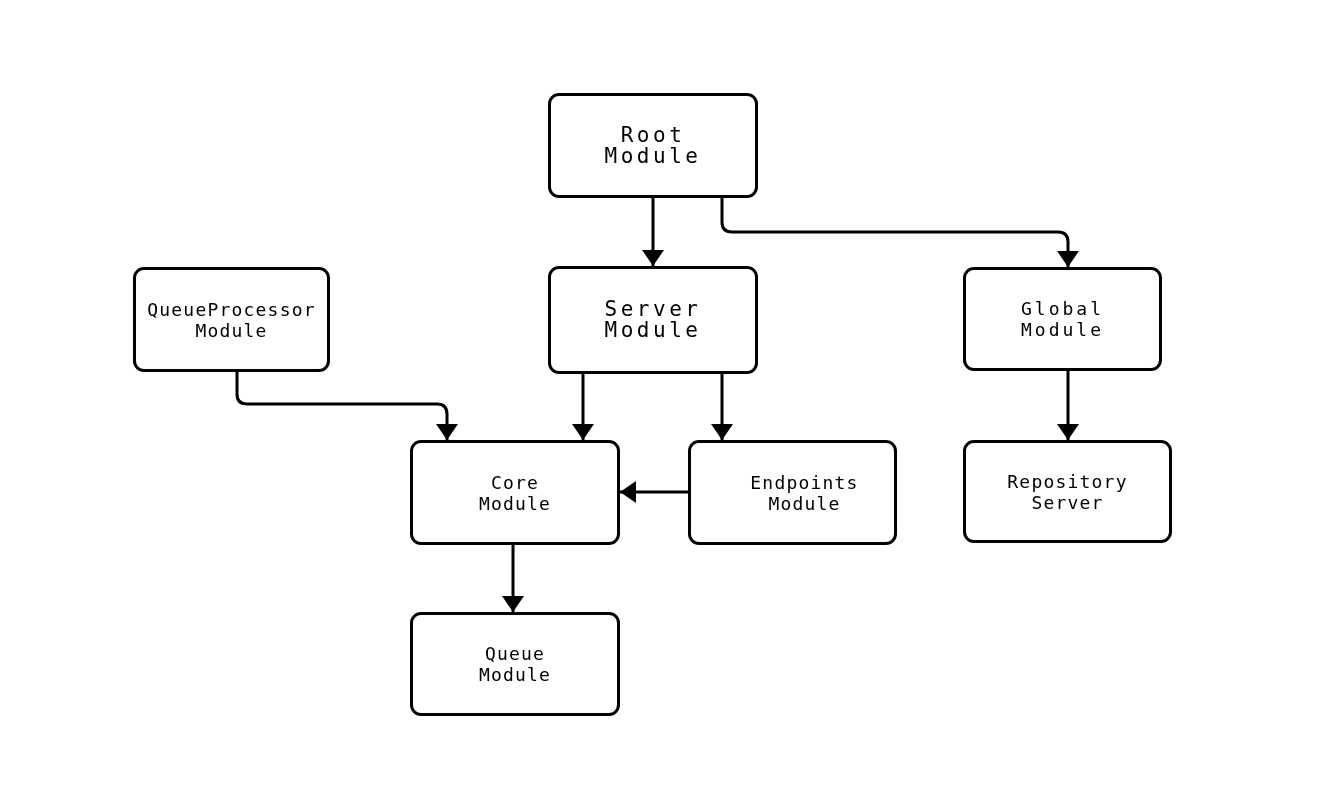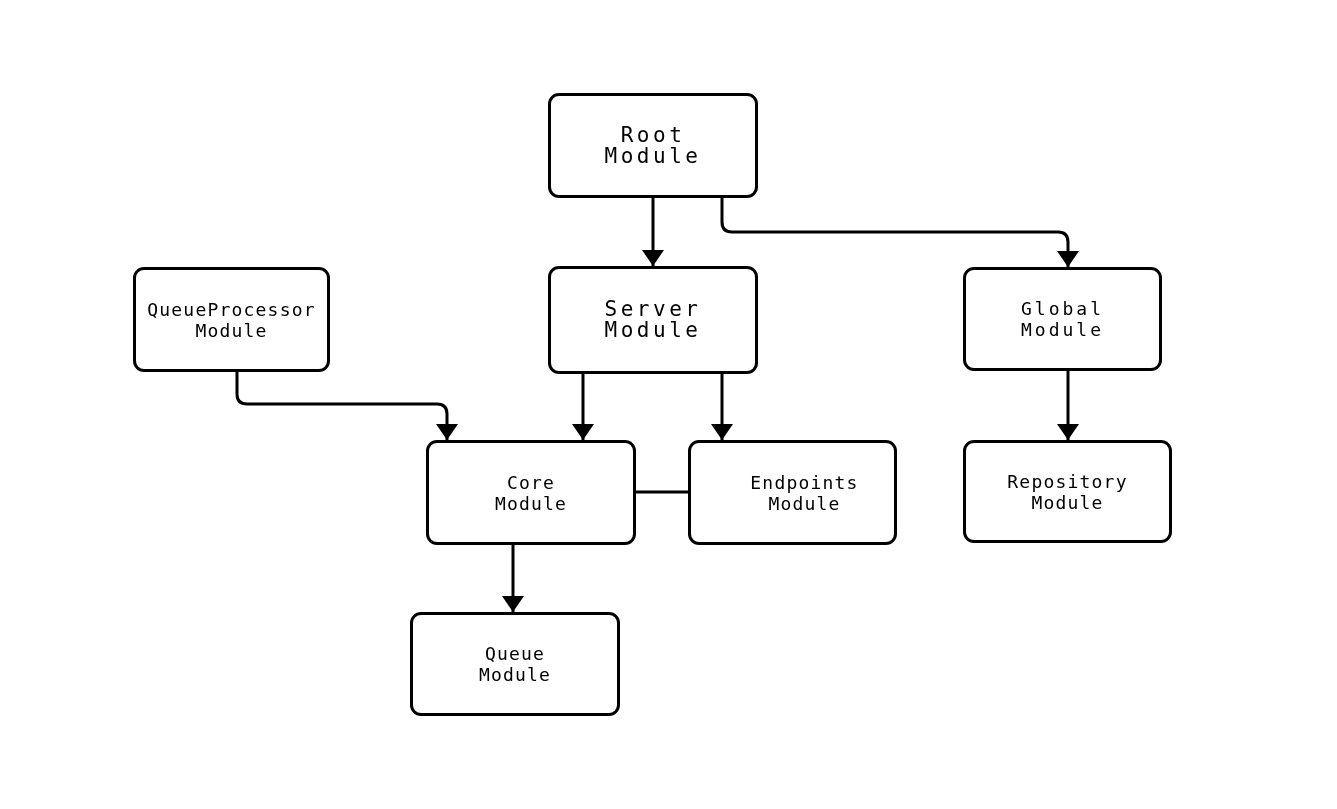--- a/index.html
+++ b/index.html
@@ -68,29 +68,29 @@
 Module</div>
   </div>
     <div class="node node--lg" style="left: 548px; top: 266px; width: 210px; height: 108px;">
     <div class="node-label">Server
 Module</div>
   </div>
     <div class="node node--md" style="left: 963px; top: 267px; width: 199px; height: 104px;">
     <div class="node-label">Global
 Module</div>
   </div>
-    <div class="node node--sm" style="left: 410px; top: 440px; width: 210px; height: 105px; margin-left: 16px;">
+    <div class="node node--sm" style="left: 410px; top: 440px; width: 210px; height: 105px;">
     <div class="node-label">Core
 Module</div>
   </div>
     <div class="node node--sm" style="left: 688px; top: 440px; width: 209px; height: 105px; padding-left: 24px;">
     <div class="node-label">Endpoints
 Module</div>
   </div>
     <div class="node node--sm" style="left: 963px; top: 440px; width: 209px; height: 103px;">
     <div class="node-label">Repository
-Module</div>
+Server</div>
   </div>
     <div class="node node--sm" style="left: 410px; top: 612px; width: 210px; height: 104px;">
     <div class="node-label">Queue
 Module</div>
   </div>
   </div>
 
 </body></html>

